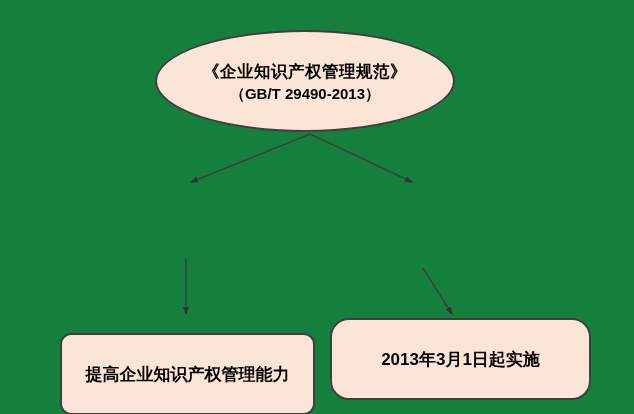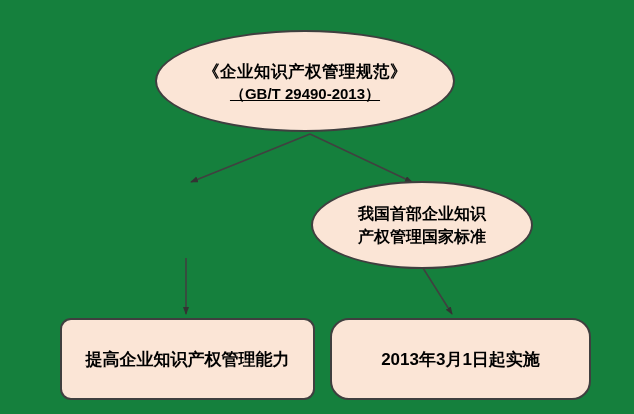--- a/index.html
+++ b/index.html
@@ -29,35 +29,35 @@
     font-weight: bold;
   }
   .ellipse { border-radius: 50%; }
   .rounded-rect { border-radius: 11px; }
 
   .root-ellipse {
     left: 155px; top: 30px;
     width: 300px; height: 102px;
   }
   .root-title { font-size: 16.5px; line-height: 24px; letter-spacing: 0.5px; }
-  .root-subtitle { font-size: 15px; line-height: 21px; text-decoration: underline; }
+  .root-subtitle { font-size: 15px; line-height: 21px; }
 
   .left-ellipse {
     left: 101px; top: 185px;
     width: 175px; height: 73px;
     font-size: 16.5px;
   }
   .right-ellipse {
     left: 311px; top: 181px;
     width: 222px; height: 88px;
     font-size: 16px;
     line-height: 23px;
   }
   .left-rect {
-    left: 60px; top: 318px;
+    left: 60px; top: 333px;
     width: 255px; height: 82px;
     font-size: 17px;
   }
   .right-rect {
     left: 330px; top: 318px;
     width: 261px; height: 82px;
     font-size: 17px;
     border-radius: 19px;
   }
   .arrow-layer {
@@ -83,24 +83,20 @@
     <line x1="186" y1="258" x2="186" y2="314" stroke="#404040" stroke-width="1.6" marker-end="url(#arrowhead)"></line>
     <line x1="423" y1="268" x2="452" y2="314" stroke="#404040" stroke-width="1.6" marker-end="url(#arrowhead)"></line>
   </svg>
 
   <div class="node ellipse root-ellipse">
     <div class="root-title">《企业知识产权管理规范》</div>
     <div class="root-subtitle">（GB/T 29490-2013）</div>
   </div>
 
 
-  <div class="node ellipse right-ellipse">
-    <div>我国首部企业知识</div>
-    <div>产权管理国家标准</div>
-  </div>
 
   <div class="node rounded-rect left-rect">
     <div>提高企业知识产权管理能力</div>
   </div>
 
   <div class="node rounded-rect right-rect">
     <div>2013年3月1日起实施</div>
   </div>
 
 </div>

